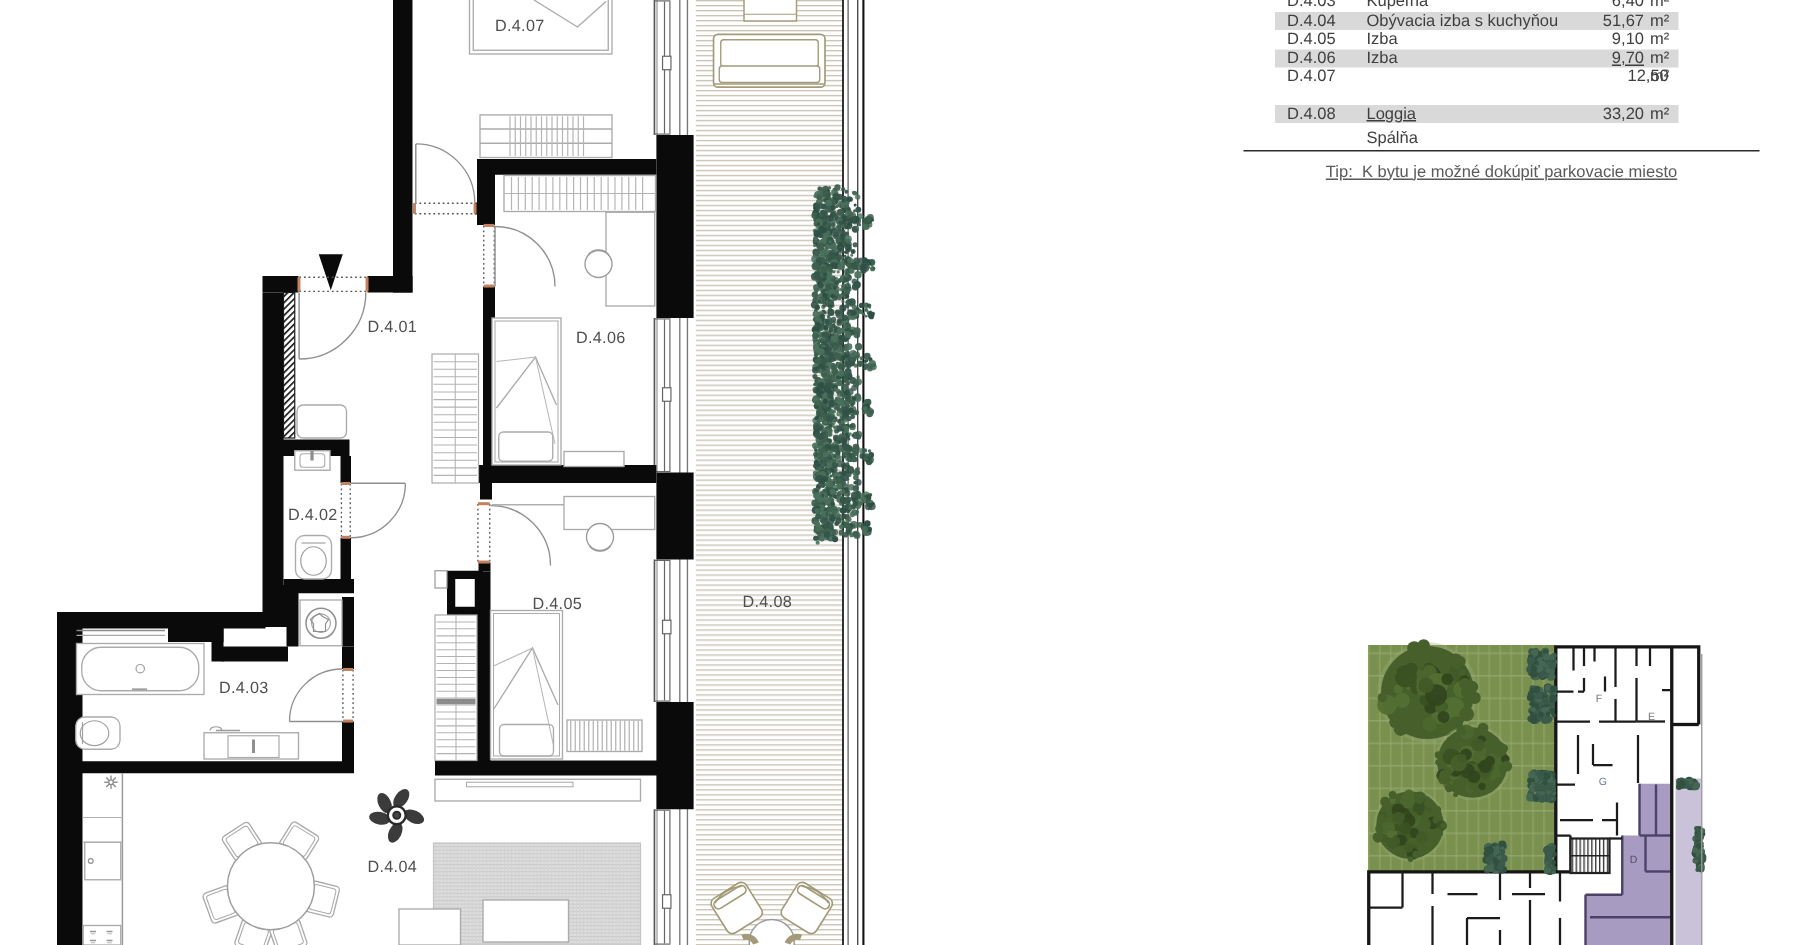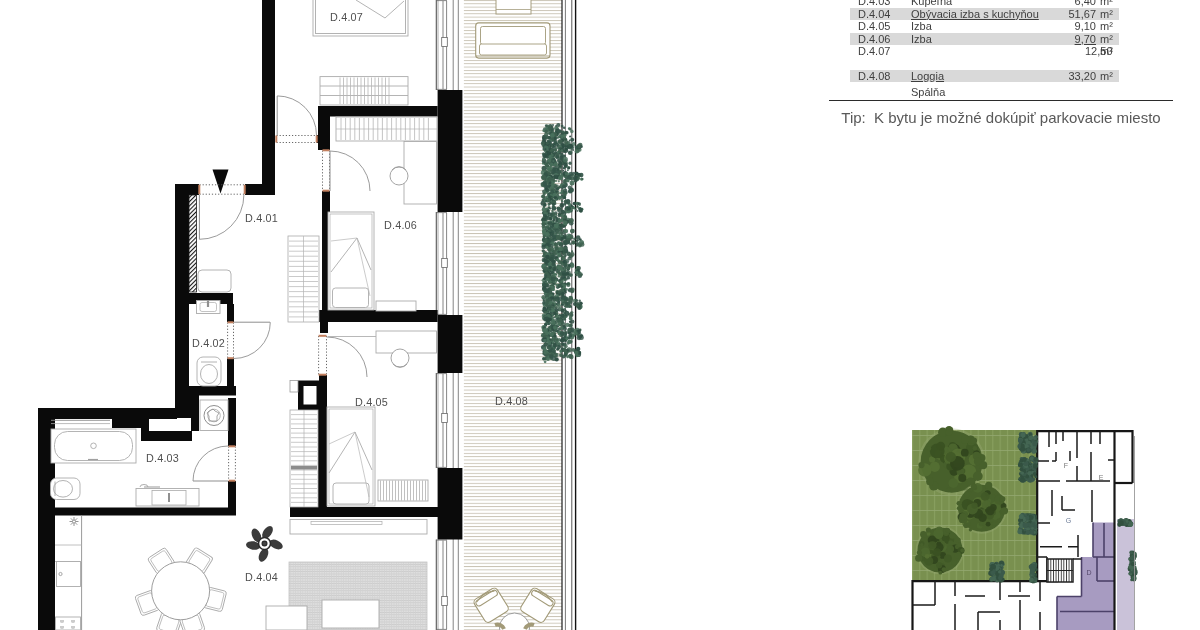--- a/index.html
+++ b/index.html
@@ -2851,21 +2851,21 @@
 </g>
 </svg>
 <div style="position:absolute;left:850px;top:-4.6px;width:268.5px;height:12.4px;font-size:11px;color:#3f3f3f;">
       <span style="position:absolute;left:8px;top:0;">D.4.03</span>
       <span style="position:absolute;left:61px;top:0;">Kúpeľňa</span>
       <span style="position:absolute;right:22.5px;top:0;">6,40</span>
       <span style="position:absolute;left:250px;top:0;">m²</span>
     </div>
 <div style="position:absolute;left:850px;top:7.8px;width:268.5px;height:12.4px;background:#d9d9d9;font-size:11px;color:#3f3f3f;">
       <span style="position:absolute;left:8px;top:0;">D.4.04</span>
-      <span style="position:absolute;left:61px;top:0;text-decoration:underline;">Obývacia izba s kuchyňou</span>
+      <span style="position:absolute;left:61px;top:0;">Obývacia izba s kuchyňou</span>
       <span style="position:absolute;right:22.5px;top:0;">51,67</span>
       <span style="position:absolute;left:250px;top:0;">m²</span>
     </div>
 <div style="position:absolute;left:850px;top:20.2px;width:268.5px;height:12.4px;font-size:11px;color:#3f3f3f;">
       <span style="position:absolute;left:8px;top:0;">D.4.05</span>
       <span style="position:absolute;left:61px;top:0;">Izba</span>
       <span style="position:absolute;right:22.5px;top:0;padding-left:16px;">9,10</span>
       <span style="position:absolute;left:250px;top:0;">m²</span>
     </div>
 <div style="position:absolute;left:850px;top:32.6px;width:268.5px;height:12.4px;background:#d9d9d9;font-size:11px;color:#3f3f3f;">
@@ -2880,13 +2880,13 @@
       <span style="position:absolute;right:6px;top:0;">12,50</span>
       <span style="position:absolute;left:250px;top:0;">m²</span>
     </div>
 <div style="position:absolute;left:850px;top:69.8px;width:268.5px;height:12.4px;background:#d9d9d9;font-size:11px;color:#3f3f3f;">
       <span style="position:absolute;left:8px;top:0;">D.4.08</span>
       <span style="position:absolute;left:61px;top:0;text-decoration:underline;">Loggia</span>
       <span style="position:absolute;right:22.5px;top:0;">33,20</span>
       <span style="position:absolute;left:250px;top:0;">m²</span>
     </div>
 <div style="position:absolute;left:829px;top:100.2px;width:344px;height:1.3px;background:#2b2b2b;"></div>
-<div style="position:absolute;left:829px;top:108.5px;width:344px;text-align:center;font-size:15px;color:#595959;letter-spacing:0px;">Tip:&nbsp; K bytu je možné dokúpiť parkovacie miesto</div>
+<div style="position:absolute;left:829px;top:108.5px;width:344px;text-align:center;font-size:11px;color:#595959;letter-spacing:0px;text-decoration:underline;">Tip:&nbsp; K bytu je možné dokúpiť parkovacie miesto</div>
 </div>
 </body></html>

